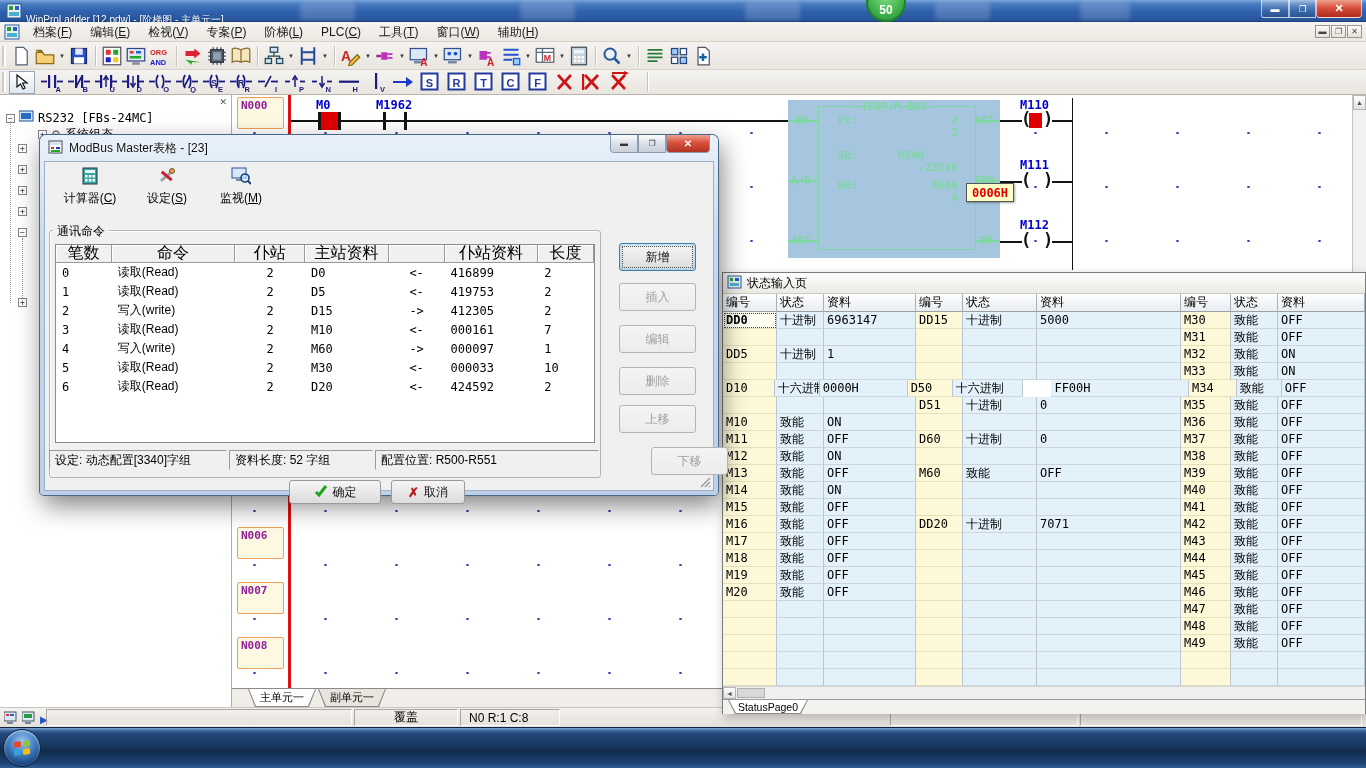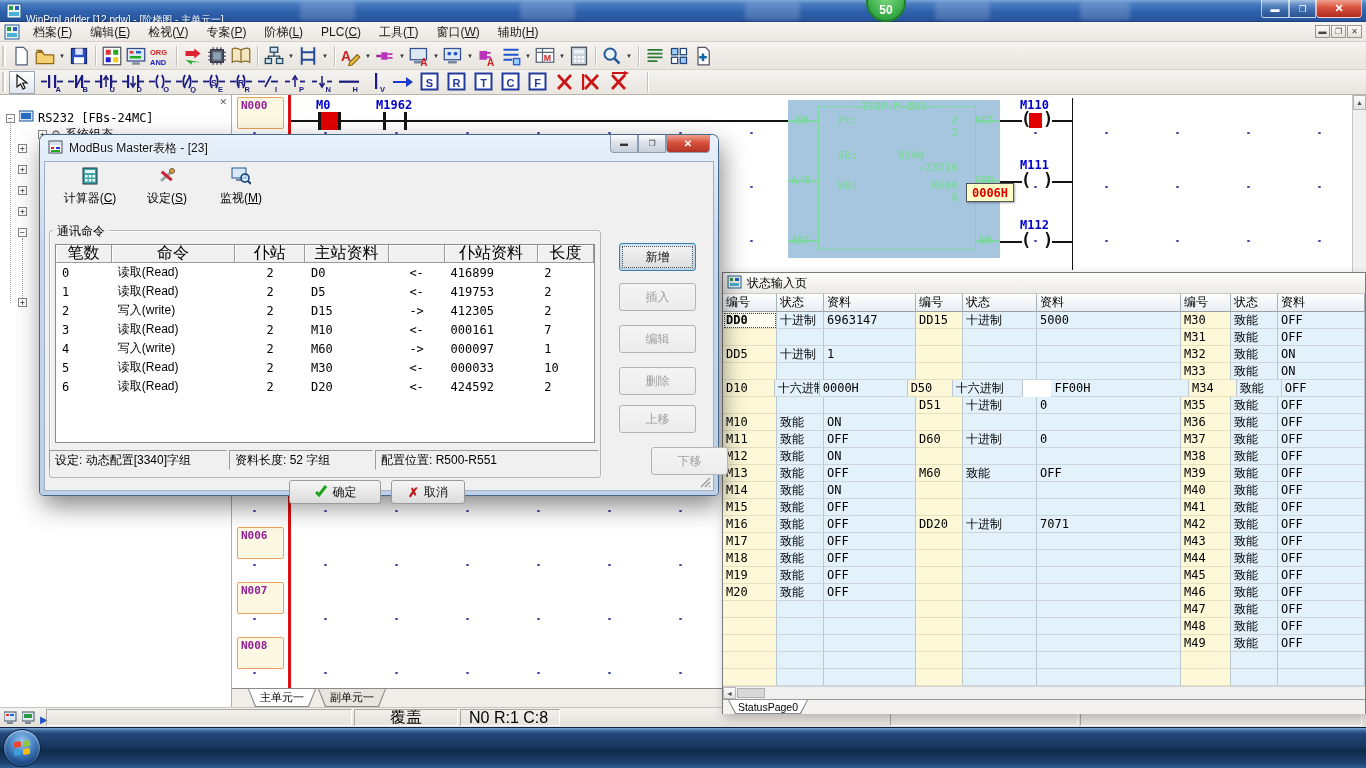--- a/index.html
+++ b/index.html
@@ -106,21 +106,21 @@
   .c-id{background:#fdf9d8;border-bottom-color:#e6e0bc !important;font-family:"DejaVu Sans Mono",monospace;}
   .c-st{background:#e3f1fb;}
   .c-val{background:#e3f1fb;font-family:"DejaVu Sans Mono",monospace;}
   .focused{background:#fffef2 !important;outline:1px dotted #444;outline-offset:-2px;font-weight:bold;}
   .sw-scroll{position:absolute;left:0;top:413px;width:642px;height:13px;background:#f0f0f0;border-top:1px solid #d5d5d5;}
   .sw-tabs{position:absolute;left:0;top:426px;width:642px;height:15px;background:#f4f2ee;border-top:1px solid #999;}
   
   .statusbar{left:0;top:707px;width:1366px;height:20px;background:linear-gradient(#f4f2ef,#e4e0da);
     border-top:1px solid #c8c4be;z-index:5;}
   .sb-cell{position:absolute;top:1px;height:17px;border:1px solid;border-color:#aaa7a0 #fff #fff #aaa7a0;
-    font-size:16px;display:flex;align-items:center;overflow:hidden;}
+    font-size:12px;display:flex;align-items:center;overflow:hidden;}
   
   .taskbar{left:0;top:727px;width:1366px;height:41px;z-index:50;
     background:linear-gradient(180deg,#7ba7d4 0%,#39659c 7%,#23487a 14%,#17355c 48%,#102a4a 55%,#1d4271 88%,#2f5f94 100%);
     border-top:1px solid #0c2342;}
   u{text-decoration:underline;}
 </style>
 </head>
 <body>
 
 <div class="screen">

